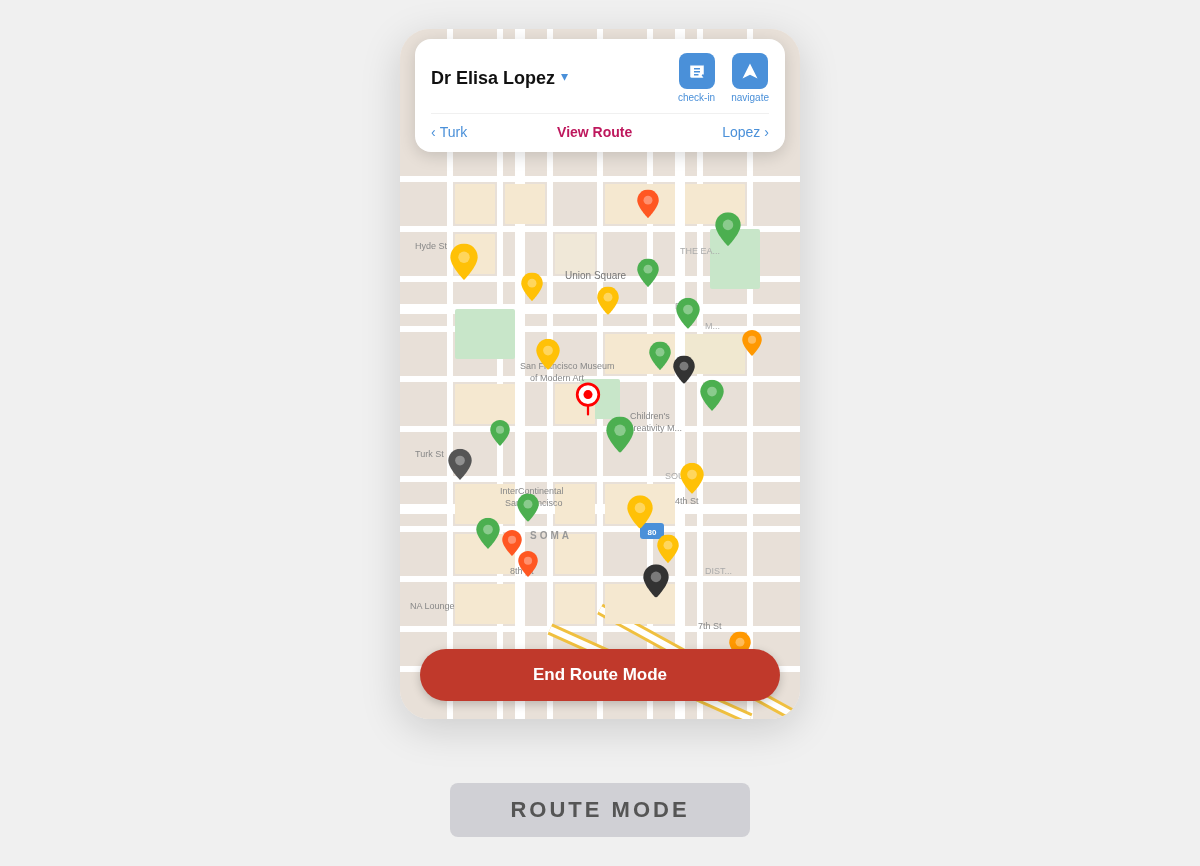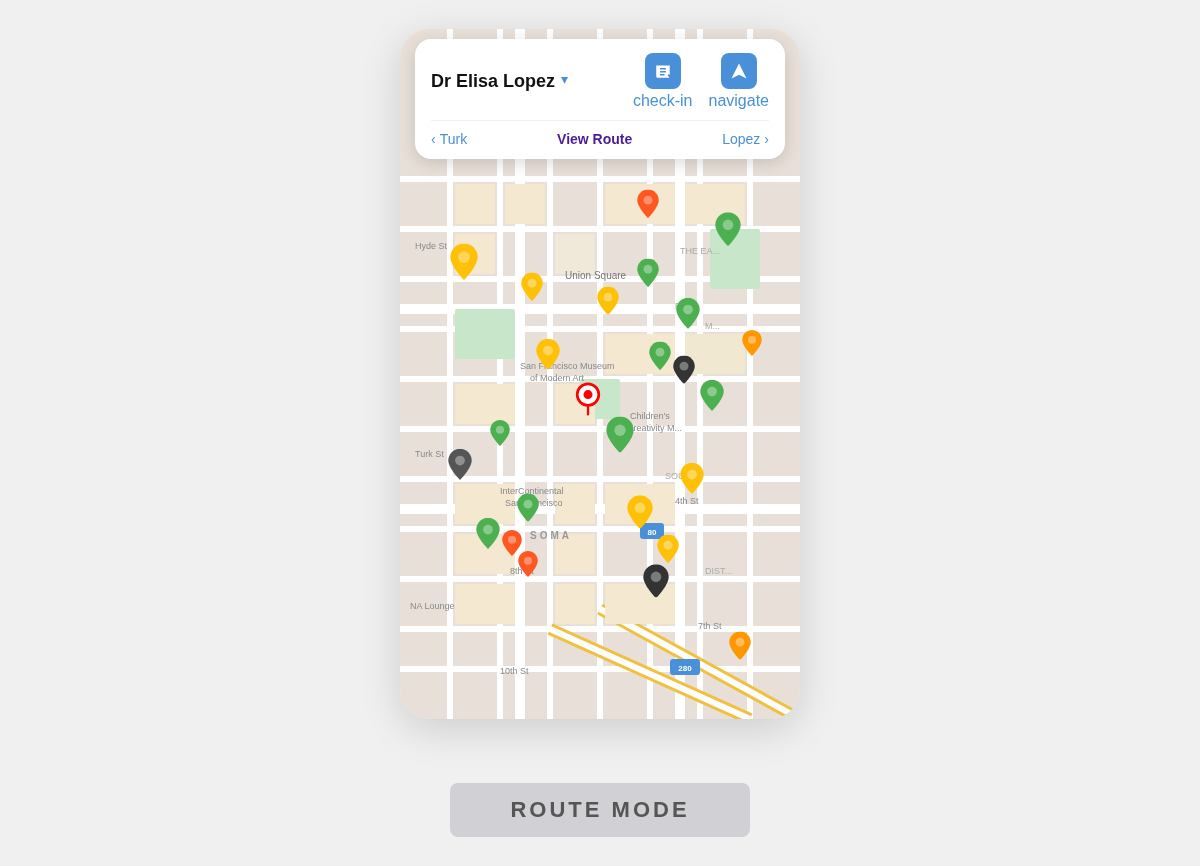--- a/index.html
+++ b/index.html
@@ -104,21 +104,21 @@
       background: #4a90d9;
       border-radius: 8px;
       display: flex;
       align-items: center;
       justify-content: center;
       color: white;
       font-size: 16px;
     }
 
     .card-action-label {
-      font-size: 16px;
+      font-size: 10px;
       color: #4a90d9;
     }
 
     .card-nav-row {
       display: flex;
       align-items: center;
       justify-content: space-between;
       border-top: 1px solid #f0f0f0;
       padding-top: 10px;
     }
@@ -127,21 +127,21 @@
       display: flex;
       align-items: center;
       gap: 4px;
       color: #4a90d9;
       font-size: 14px;
       cursor: pointer;
       font-weight: 500;
     }
 
     .view-route-btn {
-      color: #4c1d95;
+      color: #be185d;
       font-size: 14px;
       font-weight: 600;
       cursor: pointer;
     }
 
     
     .end-route-btn {
       position: absolute;
       bottom: 18px;
       left: 20px;
@@ -419,19 +419,20 @@
             <span>Turk</span>
           </div>
           <div class="view-route-btn">View Route</div>
           <div class="nav-btn">
             <span>Lopez</span>
             <span>›</span>
           </div>
         </div>
       </div>
 
+      <button class="end-route-btn">End Route Mode</button>
     </div>
   </div>
 
   <div class="route-mode-label">
     <span class="route-mode-text">ROUTE MODE</span>
   </div>
 </div>
 
 </body></html>

